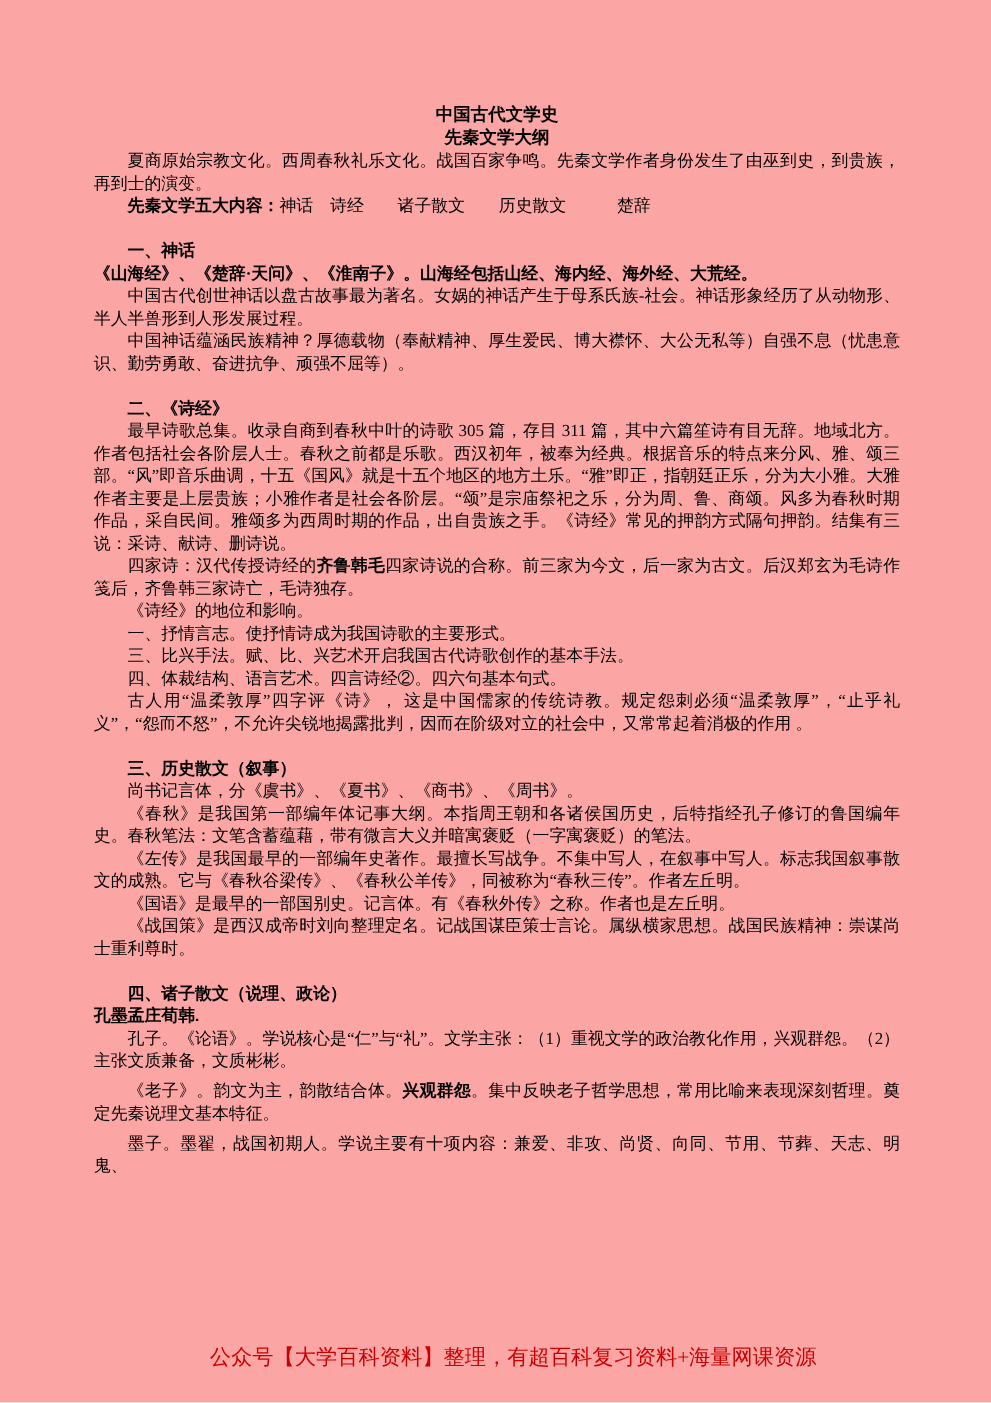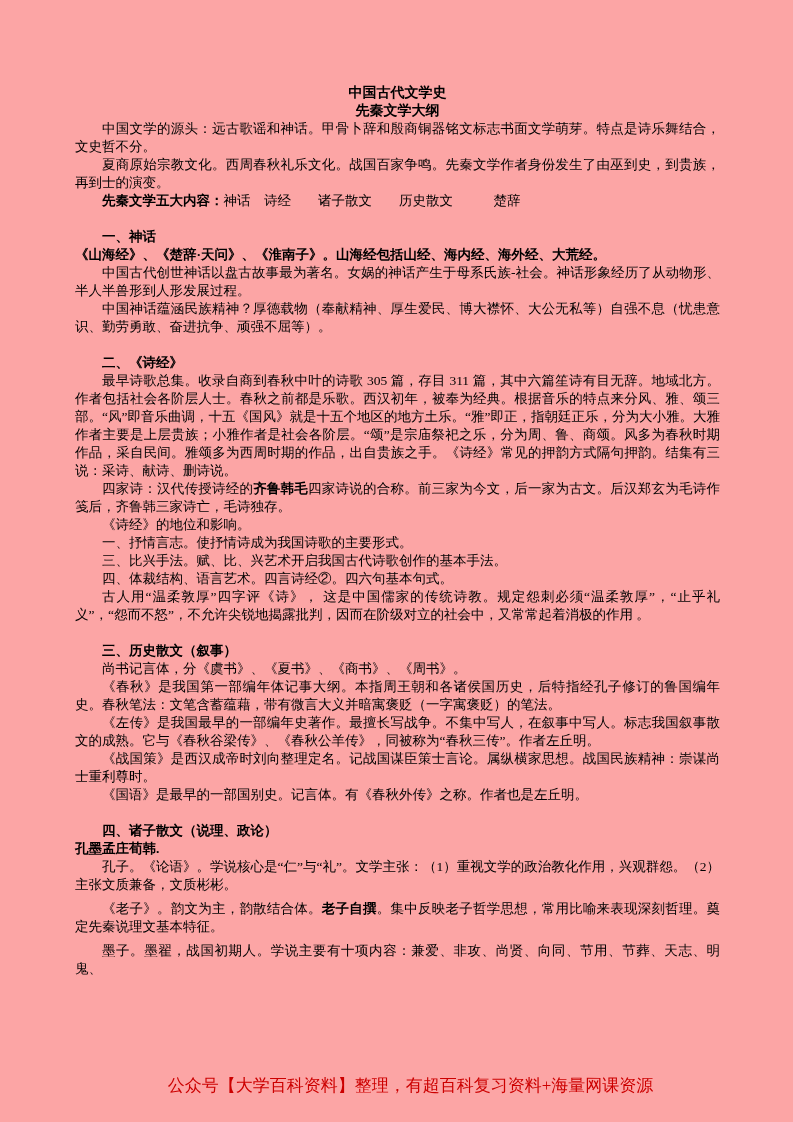--- a/index.html
+++ b/index.html
@@ -48,21 +48,20 @@
   }
 </style>
 </head>
 <body>
 
 <div class="page">
   <div class="content">
     <p class="doc-title">中国古代文学史</p>
     <p class="doc-subtitle">先秦文学大纲</p>
     <div id="doc-body">
-        <p class="indent"><span>中国文学的源头：远古歌谣和神话。甲骨卜辞和殷商铜器铭文标志书面文学萌芽。特点是诗乐舞结合，文史哲不分。</span></p>
         <p class="indent"><span>夏商原始宗教文化。西周春秋礼乐文化。战国百家争鸣。先秦文学作者身份发生了由巫到史，到贵族，再到士的演变。</span></p>
         <p class="indent"><span class="b">先秦文学五大内容：</span><span>神话　诗经　　诸子散文　　历史散文　　　楚辞</span></p>
         <div class="gap"></div>
         <p class="indent"><span class="b">一、神话</span></p>
         <p><span class="b">《山海经》、《楚辞·天问》、《淮南子》。山海经包括山经、海内经、海外经、大荒经。</span></p>
         <p class="indent"><span>中国古代创世神话以</span><span class="u">盘古</span><span>故事最为著名。女娲的神话产生于母系氏族-社会。神话形象经历了从动物形、半人半兽形到人形发展过程。</span></p>
         <p class="indent"><span>中国神话蕴涵民族精神？厚德载物（奉献精神、厚生爱民、博大襟怀、大公无私等）自强不息（忧患意识、勤劳勇敢、奋进抗争、顽强不屈等）。</span></p>
         <div class="gap"></div>
         <p class="indent"><span class="b">二、《诗经》</span></p>
         <p class="indent"><span>最早诗歌总集。收录自商到春秋中叶的诗歌 305 篇，存目 311 篇，其中六篇笙诗有目无辞。地域北方。作者包括社会各阶层人士。春秋之前都是乐歌。西汉初年，被奉为经典。根据音乐的特点来分风、雅、颂三部。“风”即音乐曲调，十五《国风》就是十五个地区的地方土乐。“雅”即正，指朝廷正乐，分为大小雅。大雅作者主要是上层贵族；小雅作者是社会各阶层。“颂”是宗庙祭祀之乐，分为周、鲁、商颂。风多为春秋时期作品，采自民间。雅颂多为西周时期的作品，出自贵族之手。《诗经》常见的押韵方式隔句押韵。结集有三说：采诗、献诗、删诗说。</span></p>
@@ -70,26 +69,26 @@
         <p class="indent"><span>《诗经》的地位和影响。</span></p>
         <p class="indent"><span>一、抒情言志。使抒情诗成为我国诗歌的主要形式。</span></p>
         <p class="indent"><span>三、比兴手法。赋、比、兴艺术开启我国古代诗歌创作的基本手法。</span></p>
         <p class="indent"><span>四、体裁结构、语言艺术。四言诗经②。四六句基本句式。</span></p>
         <p class="indent"><span>古人用“温柔敦厚”四字评《诗》，  这是中国儒家的传统</span><span class="u">诗教</span><span>。规定怨刺必须“温柔敦厚”，“止乎礼义”，</span><span class="u">“怨而不怒”</span><span>，不允许尖锐地揭露批判，因而在阶级对立的社会中，又常常起着消极的作用 。</span></p>
         <div class="gap"></div>
         <p class="indent"><span class="b">三、历史散文（叙事）</span></p>
         <p class="indent"><span>尚书记言体，分《虞书》、《夏书》、《商书》、《周书》。</span></p>
         <p class="indent"><span>《春秋》是我国第一部编年体记事大纲。本指周王朝和各诸侯国历史，后特指经孔子修订的鲁国编年史。</span><span class="u">春秋笔法</span><span>：文笔含蓄蕴藉，带有微言大义并暗寓褒贬（一字寓褒贬）的笔法。</span></p>
         <p class="indent"><span>《左传》是我国最早的一部编年史著作。最擅长写战争。不集中写人，在叙事中写人。标志我国叙事散文的成熟。它与《春秋谷梁传》、《春秋公羊传》，同被称为“春秋三传”。作者左丘明。</span></p>
+        <p class="indent"><span>《国语》是最早的一部国别史。记言体。有《春秋外传》之称。作者也是左丘明。</span></p>
         <p class="indent"><span>《战国策》是西汉成帝时刘向整理定名。记战国谋臣策士言论。属纵横家思想。战国民族精神：崇谋尚士重利尊时。</span></p>
-        <p class="indent"><span>《国语》是最早的一部国别史。记言体。有《春秋外传》之称。作者也是左丘明。</span></p>
         <div class="gap"></div>
         <p class="indent"><span class="b">四、诸子散文（说理、政论）</span></p>
         <p><span class="b u">孔墨孟庄荀韩.</span></p>
         <p class="indent"><span>孔子。《论语》。学说核心是“仁”与“礼”。文学主张：（1）重视文学的政治教化作用，兴观群怨。（2）主张文质兼备，文质彬彬。</span></p>
         <div class="gap small"></div>
-        <p class="indent"><span>《老子》。韵文为主，韵散结合体。</span><span class="b">老子自撰</span><span>。集中反映老子哲学思想，常用比喻来表现深刻哲理。奠定先秦说理文基本特征。</span></p>
+        <p class="indent"><span>《老子》。韵文为主，韵散结合体。</span><span class="b">兴观群怨</span><span>。集中反映老子哲学思想，常用比喻来表现深刻哲理。奠定先秦说理文基本特征。</span></p>
         <div class="gap small"></div>
         <p class="indent"><span>墨子。墨翟，战国初期人。学说主要有十项内容：兼爱、非攻、尚贤、向同、节用、节葬、天志、明鬼、</span></p>
       </div>
   </div>
   <div class="footer" id="page-footer" style="color: rgb(204, 0, 0);">公众号【大学百科资料】整理，有超百科复习资料+海量网课资源</div>
 </div>
 
 </body></html>

